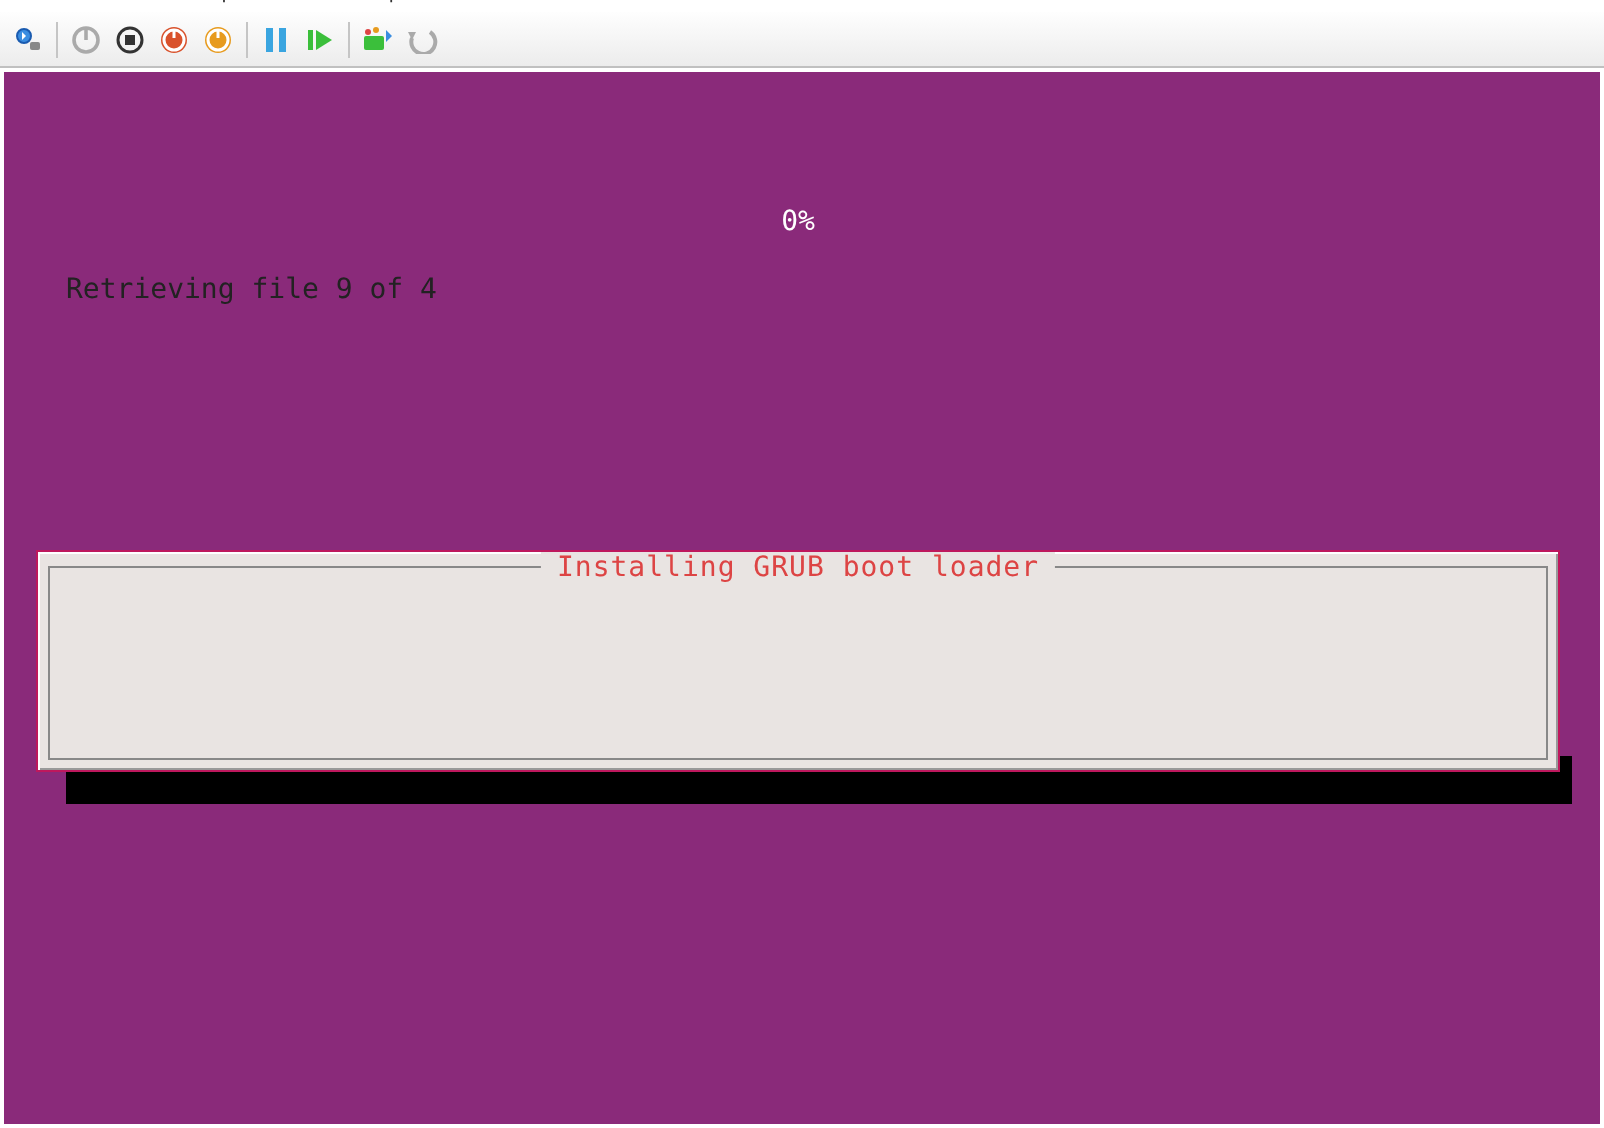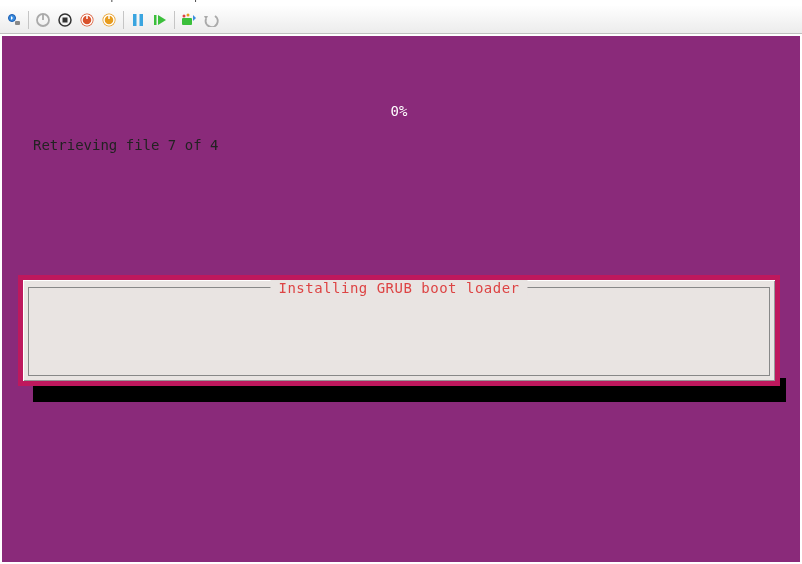--- a/index.html
+++ b/index.html
@@ -73,21 +73,21 @@
       height: 24px;
       background: #000;
     }
     .dialog {
       position: absolute;
       left: 18px;
       top: 241px;
       width: 762px;
       height: 111px;
       background: #e9e4e2;
-      border: 5px solid #be185d;
+      border: 1px solid #be185d;
       box-shadow: inset 1px 1px 0 #fff, inset -1px -1px 0 #999;
     }
     .dialog-inner {
       position: absolute;
       left: 5px;
       top: 7px;
       right: 5px;
       bottom: 5px;
       border: 1px solid #888;
     }
@@ -209,14 +209,14 @@
 <div class="vm-area">
   <div class="purple-bg"></div>
   <div class="shadow"></div>
   <div class="dialog">
     <div class="dialog-title">Installing GRUB boot loader</div>
     <div class="dialog-inner"></div>
   </div>
   <div class="progress">
     <span class="progress-text">0%</span>
   </div>
-  <div class="status-text">Retrieving file 7 of 4</div>
+  <div class="status-text">Retrieving file 9 of 4</div>
 </div>
 
 </body></html>

